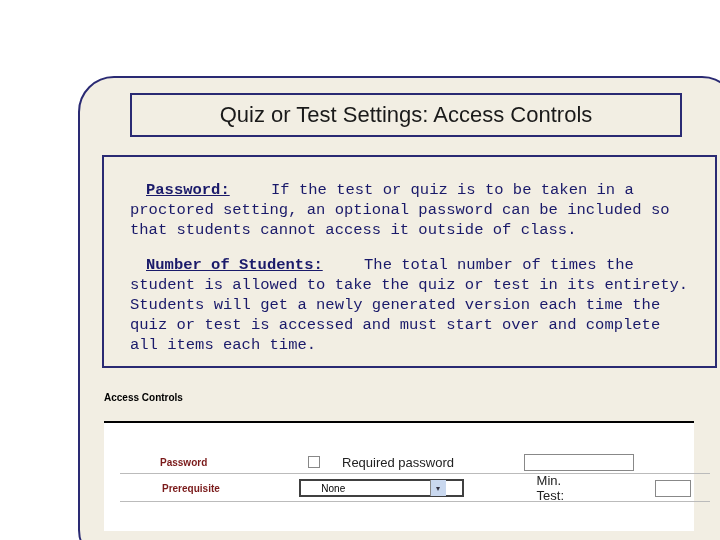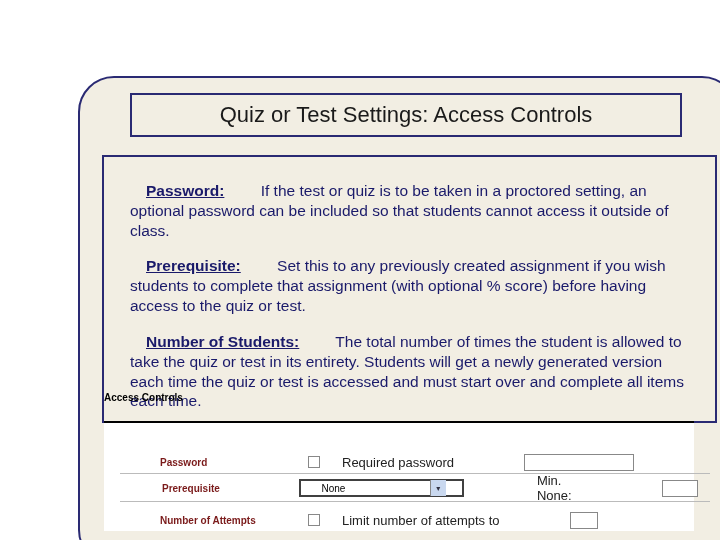--- a/index.html
+++ b/index.html
@@ -36,21 +36,21 @@
     color: #1a1a1a;
   }
   .desc-box {
     position: absolute;
     left: 54px;
     top: 107px;
     width: 615px;
     border: 2px solid #2a2a73;
     background: #f2eee3;
     padding: 8px 10px;
-    font-family: Liberation Sans, sans-serif;
+    font-family: Liberation Mono, monospace;
     font-size: 15.5px;
     line-height: 1.28;
     color: #1a1a6a;
   }
   .desc-box p { margin-bottom: 11px; }
   .desc-box p:last-child { margin-bottom: 2px; }
   .desc-box .label { font-weight: bold; text-decoration: underline; }
   .form-area {
     position: absolute;
     left: 56px;
@@ -151,23 +151,20 @@
 
 <div class="title-box">
   <span>Quiz or Test Settings: Access Controls</span>
 </div>
 
 <div class="desc-box">
   <p>
     <span class="label">Password:</span><span>  If the test or quiz is to be taken in a proctored setting, an optional password can be included so that students cannot access it outside of class.</span>
   </p>
   <p>
-    <span class="label">Prerequisite:</span><span>  Set this to any previously created assignment if you wish students to complete that assignment (with optional % score) before having access to the quiz or test.</span>
-  </p>
-  <p>
     <span class="label">Number of Students:</span><span>  The total number of times the student is allowed to take the quiz or test in its entirety.  Students will get a newly generated version each time the quiz or test is accessed and must start over and complete all items each time.</span>
   </p>
 </div>
 
 <div class="section-header">Access Controls</div>
 
 <div class="form-area">
 
   <div class="form-row row1">
     <div class="row-label">Password</div>
@@ -179,30 +176,23 @@
 
   <div class="hr-line" style="top:34px"></div>
 
   <div class="form-row row2">
     <div class="row-label">Prerequisite</div>
     <div class="select">
       <span>None</span>
       <span class="select-arrow">▾</span>
     </div>
     <span style="width:10px"></span>
-    <span class="plain-text">Min. None:</span>
+    <span class="plain-text">Min. Test:</span>
     <span style="width:4px"></span>
     <div class="smallbox"></div>
     <span style="width:4px"></span>
     <span class="plain-text">% (optional)</span>
   </div>
 
   <div class="hr-line" style="top:62px"></div>
 
-  <div class="form-row row3">
-    <div class="row-label">Number of Attempts</div>
-    <div class="checkbox"></div>
-    <span class="plain-text">Limit number of attempts to</span>
-    <span style="width:6px"></span>
-    <div class="tinybox"></div>
-  </div>
 
 </div>
 
 </body></html>

